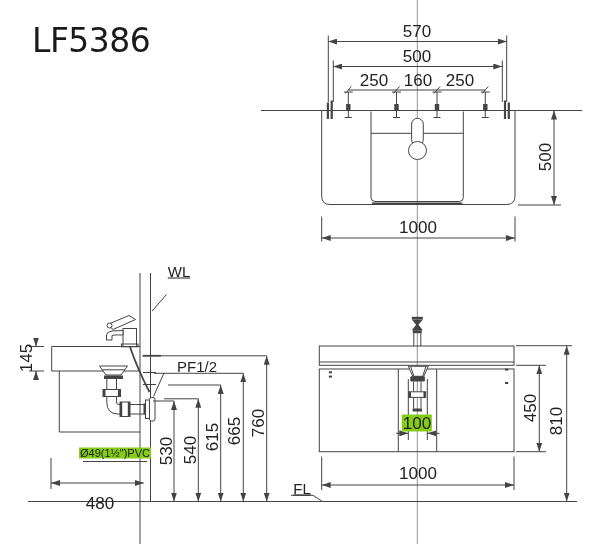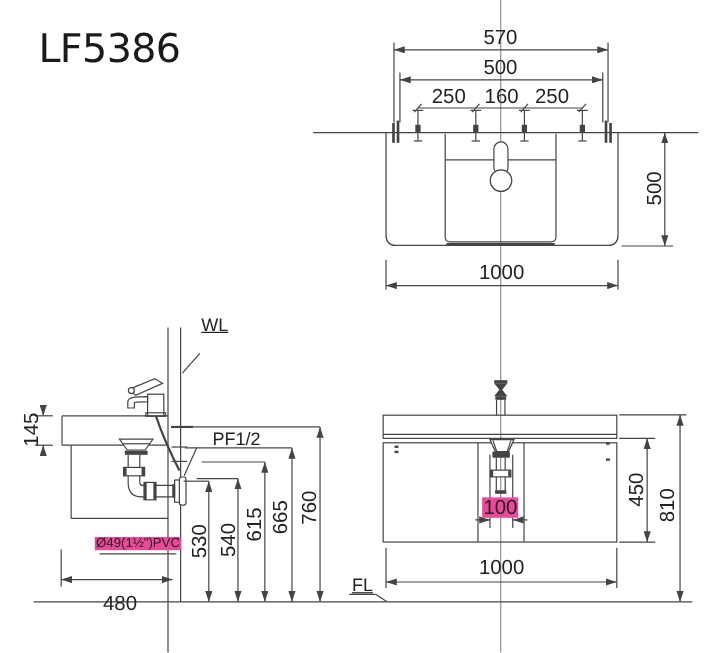--- a/index.html
+++ b/index.html
@@ -10,21 +10,21 @@
   svg .dk{fill:#444;stroke:none;}
   svg .wh{fill:#fff;}
   svg .cl{stroke:#777;stroke-width:.8;}
   svg .t2{stroke-width:1.8;}
   .lbl{position:absolute;white-space:nowrap;line-height:1;}
   .title{font-family:"DejaVu Sans",sans-serif;font-size:33px;letter-spacing:-.5px;color:#1a1a1a;}
   .dim{font-size:17px;transform:translate(-50%,-50%);}
   .dimv{font-size:17px;transform:translate(-50%,-50%) rotate(-90deg);}
   .ann{font-size:15px;transform:translate(-50%,-50%);}
   .small{font-size:11px;transform:translate(-50%,-50%);}
-  .bgw{background:#ec4899;padding:0 1px;}
+  .bgw{background:#84cc16;padding:0 1px;}
 </style>
 </head>
 <body>
 
 <div id="stage">
 
 <svg id="drawing" width="600" height="544" viewBox="0 0 600 544">
   <defs>
     <marker id="ar" markerWidth="9" markerHeight="6" refX="9" refY="3" orient="auto" markerUnits="userSpaceOnUse">
       <path d="M0,0L9,3L0,6Z" style="fill:#444;stroke:none"></path>

